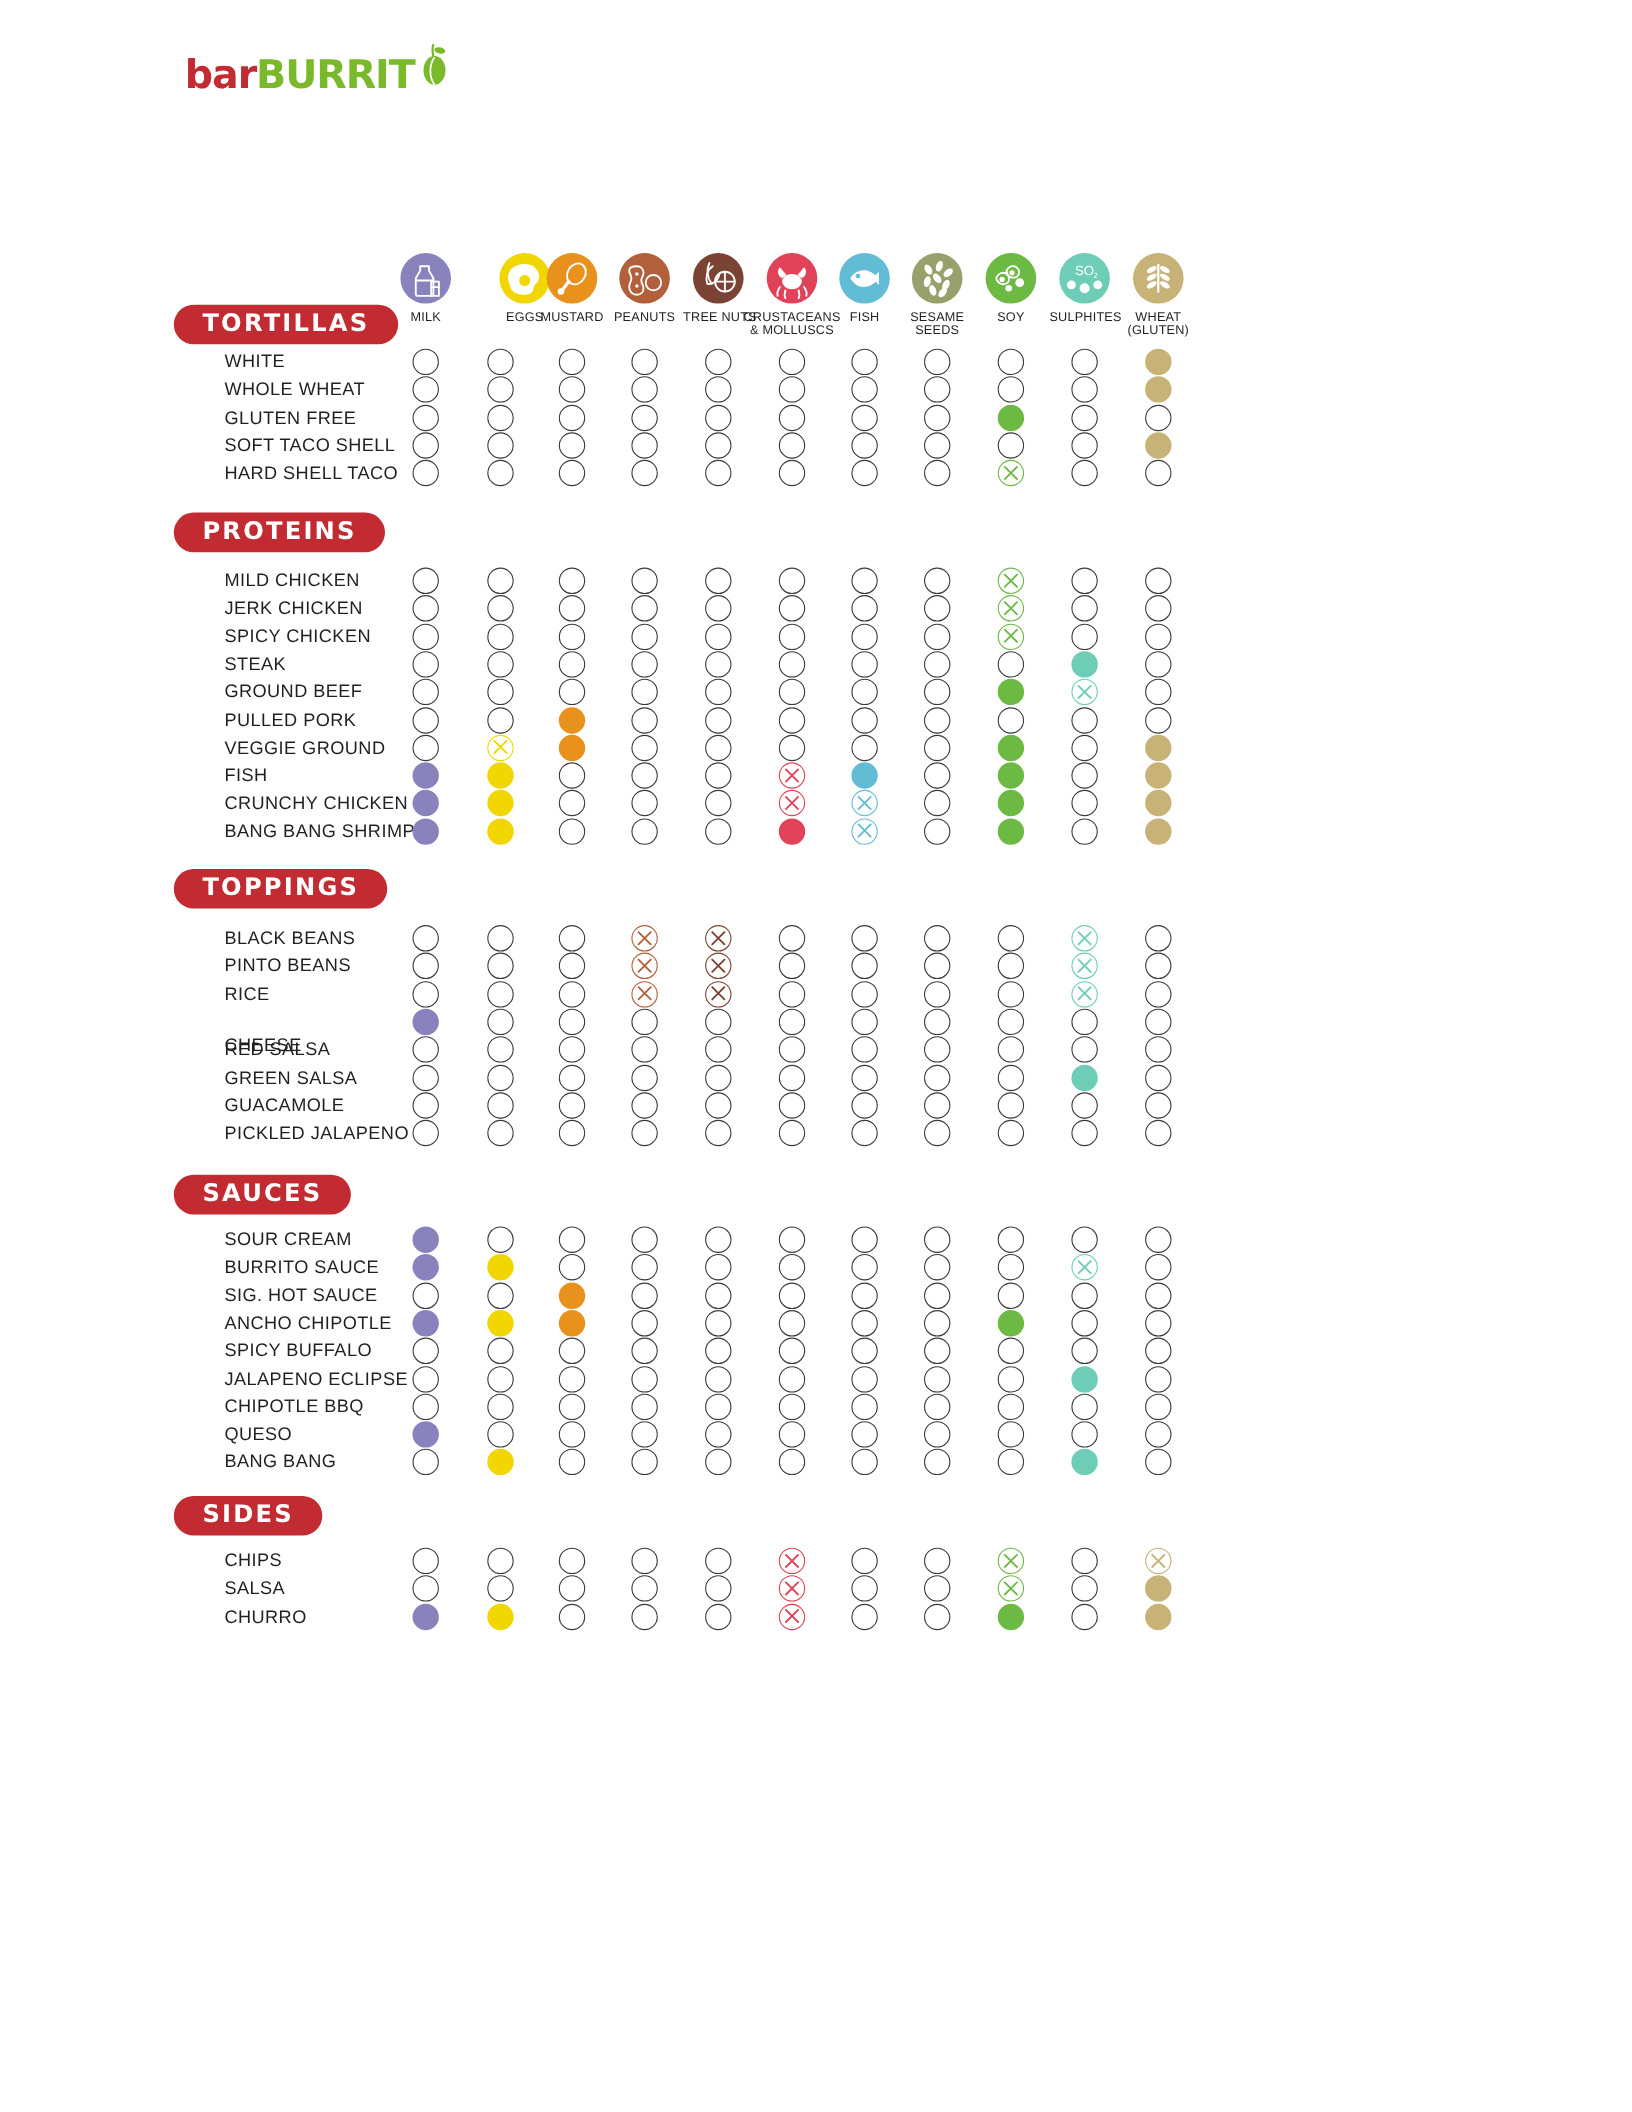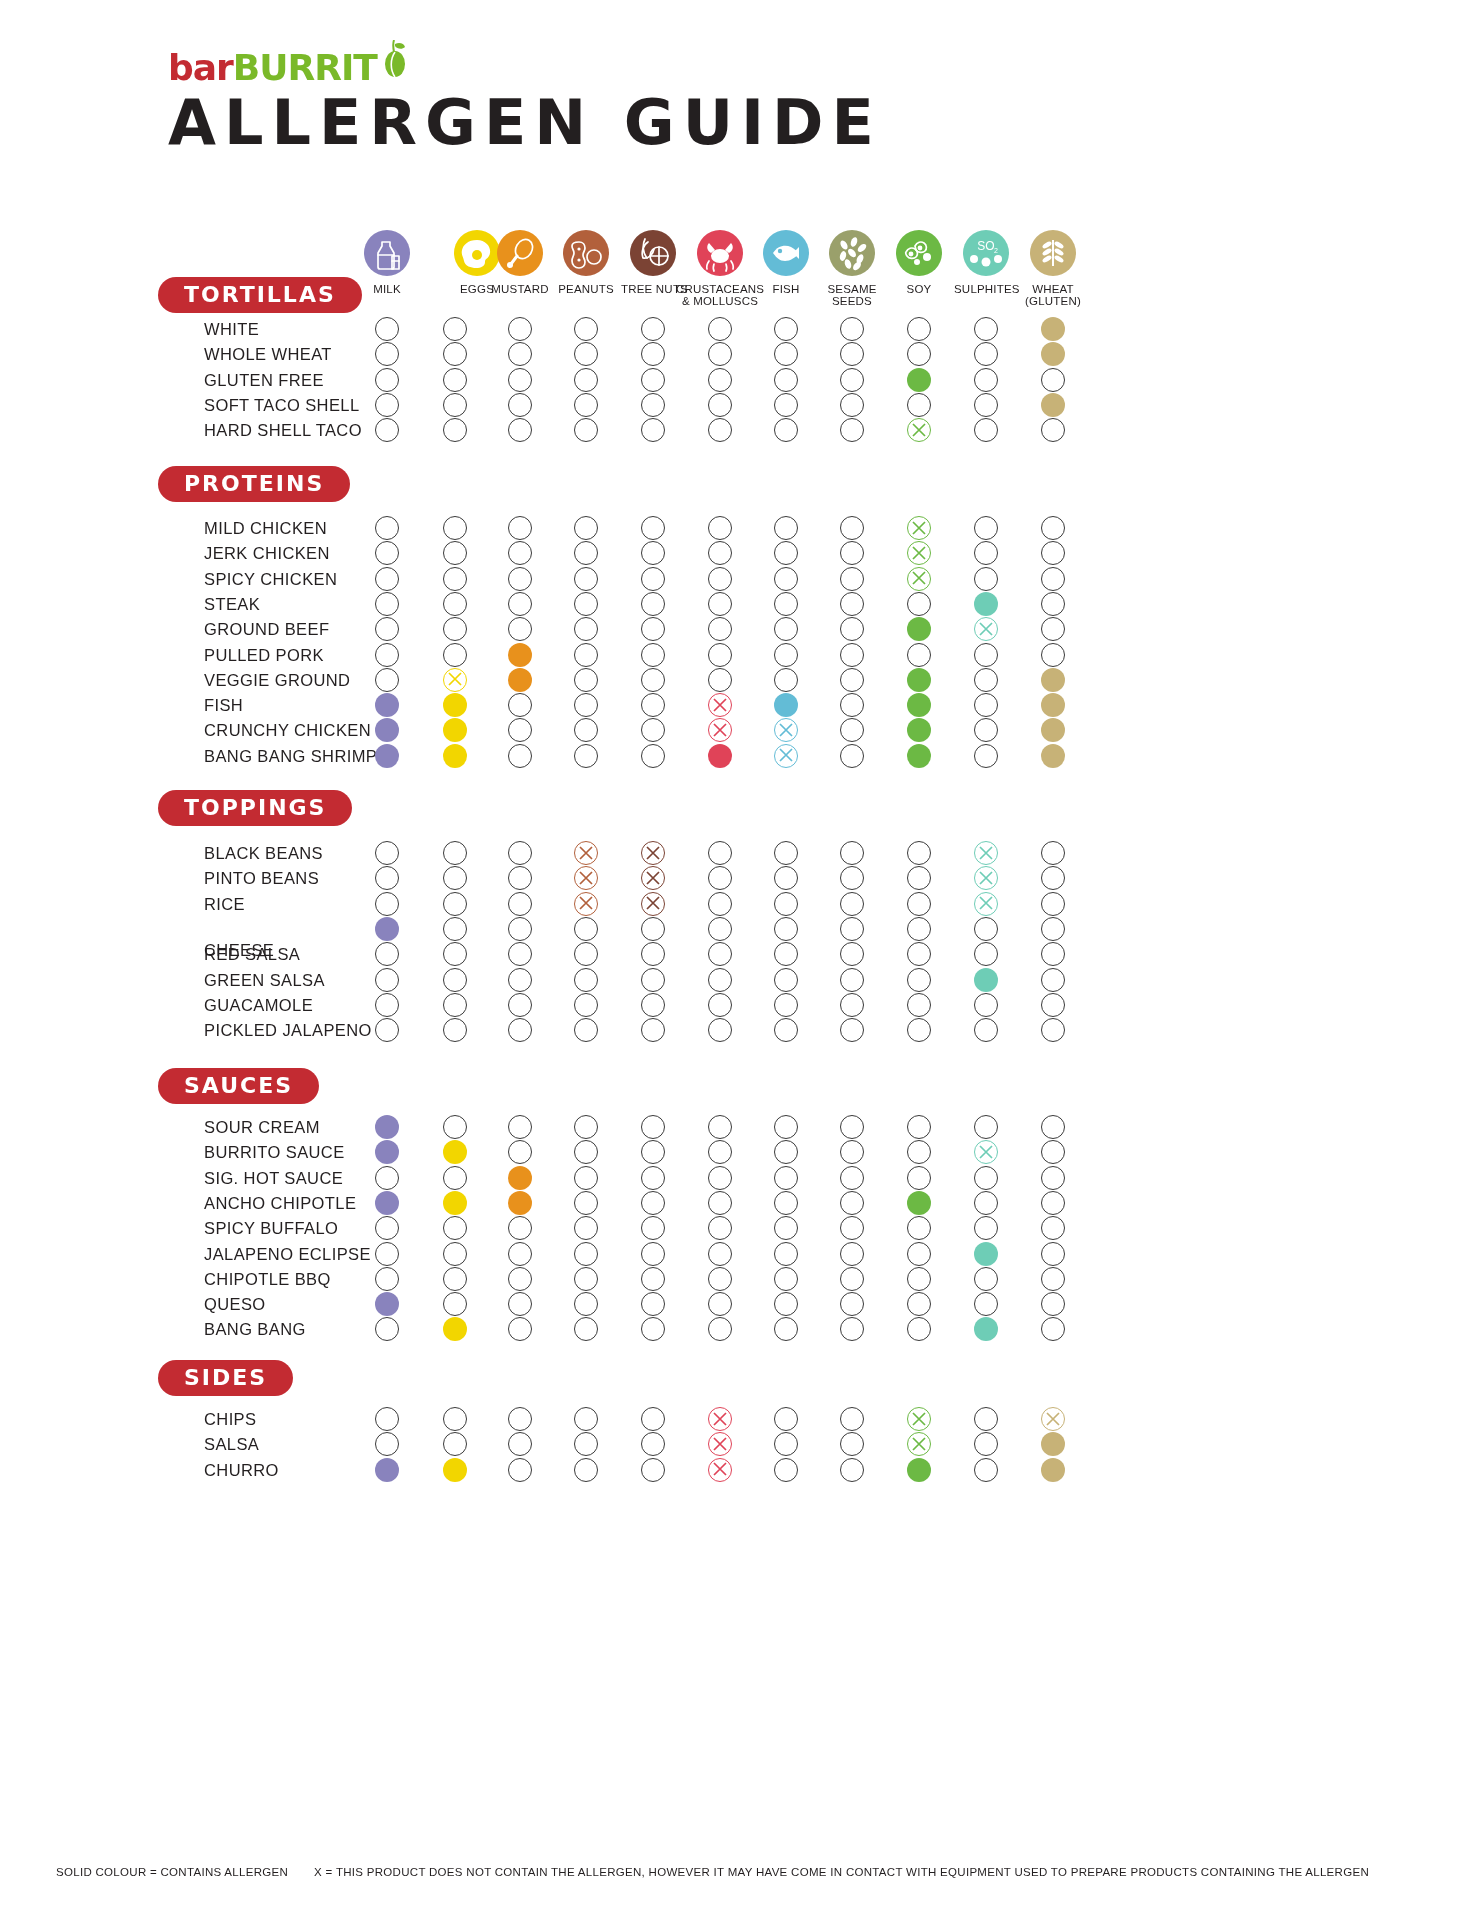--- a/index.html
+++ b/index.html
@@ -106,21 +106,20 @@
         <svg width="26" height="40" viewBox="0 0 26 40">
           <ellipse cx="14" cy="24" rx="10" ry="13" fill="#7ab929"></ellipse>
           <path d="M14 12 C9 19 9 30 14 37" stroke="#fff" stroke-width="1.6" fill="none"></path>
           <path d="M14 4 C18 2 23 3 24 7 C21 10 16 9 14 6 Z" fill="#7ab929"></path>
           <path d="M13 12 C12 7 12 3 13 0" stroke="#7ab929" stroke-width="2" fill="none"></path>
         </svg>
       </span>
     </div>
   </div>
 
-  <div class="title">ALLERGEN GUIDE</div>
 
   <div id="grid-root">
       <div class="icon-head" style="left: 355px;">
         <div class="icon-circle" style="background:#8983bd">
           <svg width="46" height="46" viewBox="0 0 46 46">
         <path d="M18 12h8v4l4 7v14a2 2 0 0 1-2 2h-12a2 2 0 0 1-2-2V23l4-7z" style="fill:none;stroke:#fff;stroke-width:1.7;stroke-linecap:round;stroke-linejoin:round;"></path>
         <path d="M14 25h16" style="fill:none;stroke:#fff;stroke-width:1.7;stroke-linecap:round;stroke-linejoin:round;"></path>
         <path d="M28 26h7v13h-7z" style="fill:none;stroke:#fff;stroke-width:1.7;stroke-linecap:round;stroke-linejoin:round;"></path>
         <path d="M28 31h7" style="fill:none;stroke:#fff;stroke-width:1.7;stroke-linecap:round;stroke-linejoin:round;"></path>
           </svg>
@@ -771,18 +770,14 @@
           <path d="M6 6 L18 18 M18 6 L6 18" stroke="#e04358" stroke-width="1.7" fill="none"></path>
         </svg>
       </div>
       <div class="marker" style="left: 774px; top: 1457.6px;"></div>
       <div class="marker" style="left: 840px; top: 1457.6px;"></div>
       <div class="marker filled" style="left: 907px; top: 1457.6px; background: rgb(108, 185, 68);"></div>
       <div class="marker" style="left: 974px; top: 1457.6px;"></div>
       <div class="marker filled" style="left: 1041px; top: 1457.6px; background: rgb(199, 178, 119);"></div>
     </div>
 
-  <div class="footer">
-    <span>SOLID COLOUR = CONTAINS ALLERGEN</span>
-    <span>X = THIS PRODUCT DOES NOT CONTAIN THE ALLERGEN, HOWEVER IT MAY HAVE COME IN CONTACT WITH EQUIPMENT USED TO PREPARE PRODUCTS CONTAINING THE ALLERGEN</span>
-  </div>
 
 </div>
 
 </body></html>

